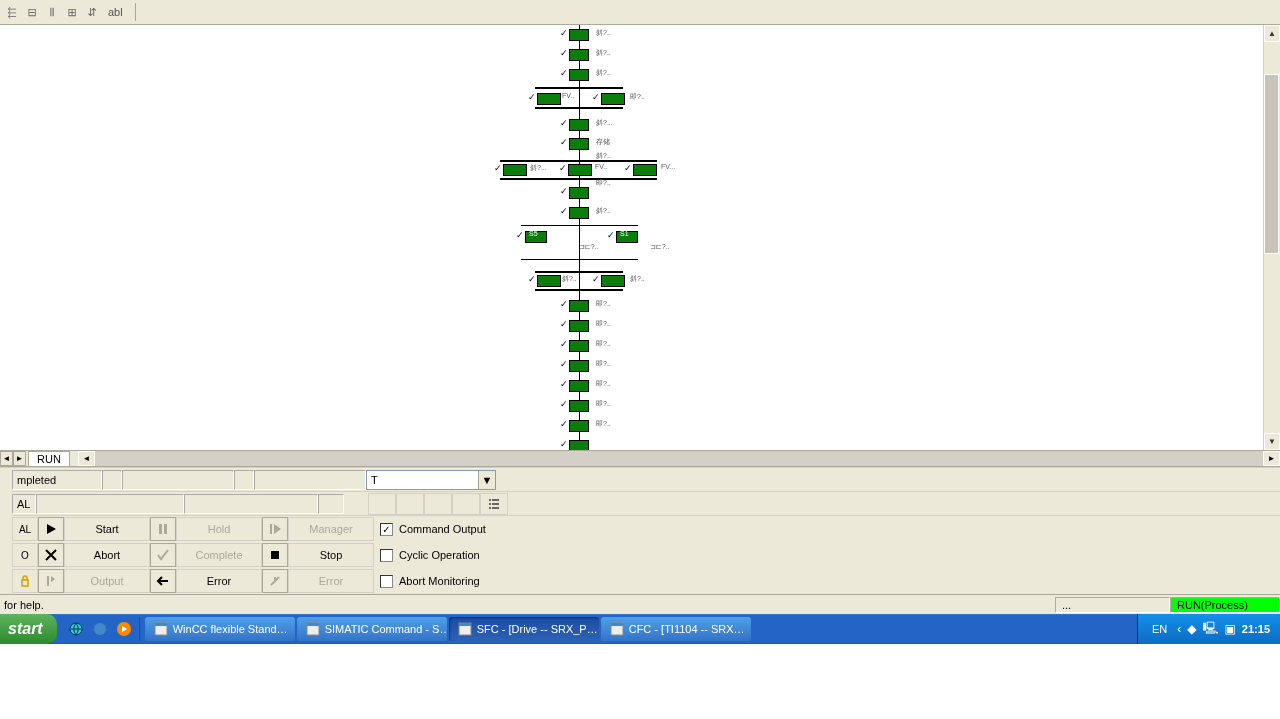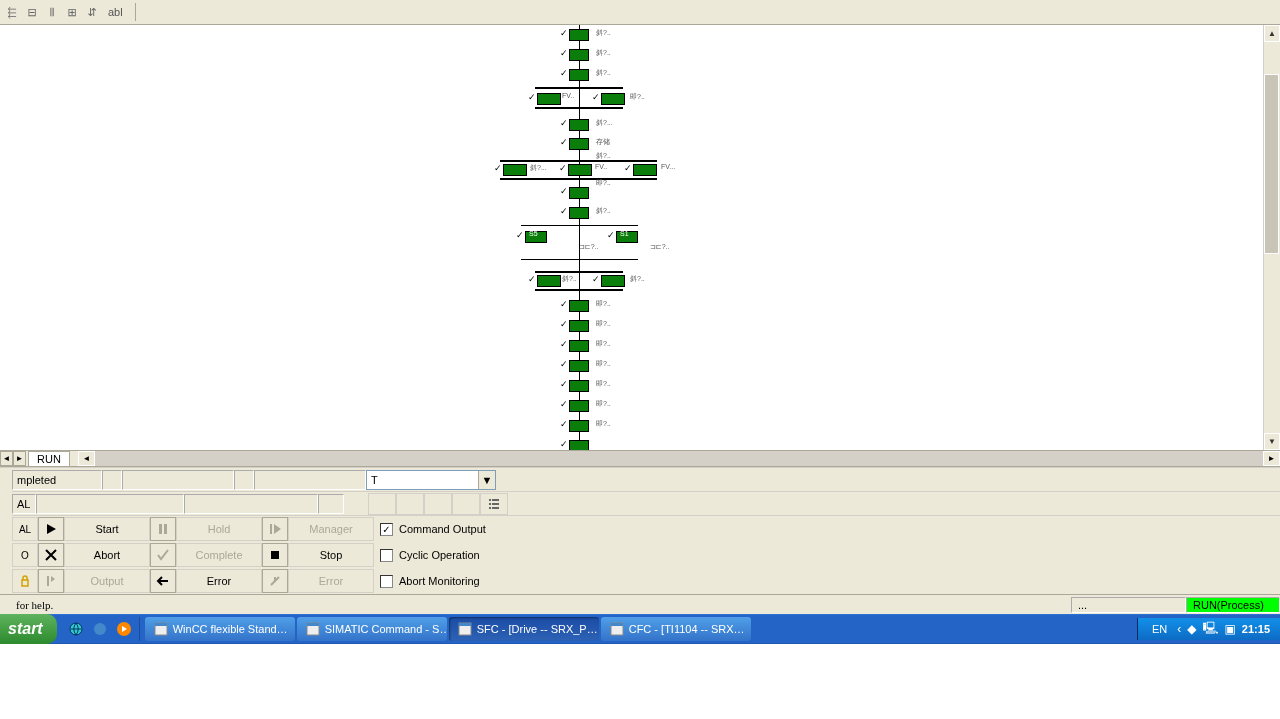--- a/index.html
+++ b/index.html
@@ -40,32 +40,32 @@
 .ctrl-btn { width: 26px; height: 24px; border: 1px solid #aca899; background: #ece9d8; display: flex; align-items: center; justify-content: center; cursor: pointer; }
 .ctrl-btn.disabled { color: #aca899; cursor: default; }
 .ctrl-label { width: 86px; height: 24px; border: 1px solid #d4d0c8; display: flex; align-items: center; justify-content: center; font-size: 11px; }
 .ctrl-label.enabled { color: #000; cursor: pointer; }
 .ctrl-label.disabled { color: #aca899; }
 .checkbox-row { display: flex; align-items: center; gap: 6px; padding-left: 6px; }
 .checkbox-3d { width: 13px; height: 13px; background: #fff; border: 1px inset #888; display: flex; align-items: center; justify-content: center; }
 .check-mark { font-size: 10px; color: #000; }
 
 .help-bar { height: 20px; background: #ece9d8; border-top: 1px solid #aca899; display: flex; align-items: center; font-size: 11px; }
-.help-text { flex: 1; padding-left: 16px; font-family: Liberation Serif, serif; }
+.help-text { flex: 1; padding-left: 4px; }
 .help-cell { border: 1px inset #fff; height: 16px; padding: 0 6px; display: flex; align-items: center; }
 .run-status { background: #00ff00; color: #000; }
 
 .taskbar { height: 30px; background: linear-gradient(to bottom, #3982e4 0%, #2564c7 3%, #2564c7 97%, #1b4a9e 100%); display: flex; align-items: center; }
 .start-btn { height: 30px; padding: 0 14px 0 8px; background: linear-gradient(to bottom, #5eb35e 0%, #2d8a2d 100%); color: #fff; font-style: italic; font-weight: bold; font-size: 16px; display: flex; align-items: center; border-radius: 0 10px 10px 0; }
 .task-icons { display: flex; gap: 2px; margin-left: 8px; }
 .quick-icon { width: 22px; height: 22px; display: flex; align-items: center; justify-content: center; color: #fff; cursor: pointer; font-size: 14px; }
 .task-btn { height: 24px; padding: 0 8px; margin: 0 1px; background: linear-gradient(to bottom, #509fe8 0%, #3373c9 100%); color: #fff; font-size: 11px; display: flex; align-items: center; gap: 4px; border-radius: 3px; max-width: 150px; overflow: hidden; white-space: nowrap; cursor: pointer; }
 .task-btn.active { background: linear-gradient(to bottom, #1a4ca4 0%, #2d62b5 100%); box-shadow: inset 1px 1px 2px rgba(0,0,0,0.4); }
 .task-btn-icon { width: 16px; height: 16px; flex-shrink: 0; display: flex; align-items: center; justify-content: center; }
-.systray { margin-left: auto; display: flex; align-items: center; gap: 6px; padding: 0 10px; background: linear-gradient(to bottom, #1290e9 0%, #0d6bc4 100%); height: 22px; border-left: 1px solid #092a5c; }
+.systray { margin-left: auto; display: flex; align-items: center; gap: 6px; padding: 0 10px; background: linear-gradient(to bottom, #1290e9 0%, #0d6bc4 100%); height: 30px; border-left: 1px solid #092a5c; }
 .tray-icon { color: #fff; font-size: 12px; cursor: pointer; }
 .lang { color: #fff; font-size: 11px; padding: 1px 4px; cursor: pointer; }
 .clock { color: #fff; font-size: 11px; font-weight: bold; }
 
 svg.icon-svg { width: 14px; height: 14px; }
 </style>
 </head>
 <body>
 
 <div class="toolbar">
@@ -304,21 +304,21 @@
     <div class="checkbox-row">
       <div class="checkbox-3d"></div>
       <span>Abort Monitoring</span>
     </div>
   </div>
 </div>
 
 <div class="help-bar">
   <div class="help-text">for help.</div>
   <div class="help-cell" style="width:115px;">...</div>
-  <div class="help-cell run-status" style="width:94px;">RUN(Process)</div>
+  <div class="help-cell run-status" style="width:110px;">RUN(Process)</div>
 </div>
 
 <div class="taskbar">
   <div class="start-btn">
     <span>start</span>
   </div>
   <div class="task-icons">
     <div class="quick-icon">
         <svg width="16" height="16" viewBox="0 0 16 16">
           <circle cx="8" cy="8" r="6" fill="#3cc" stroke="#036"></circle>

